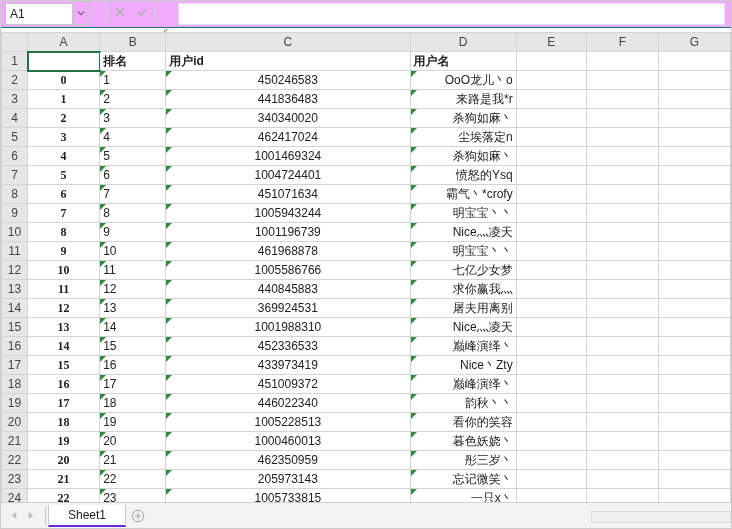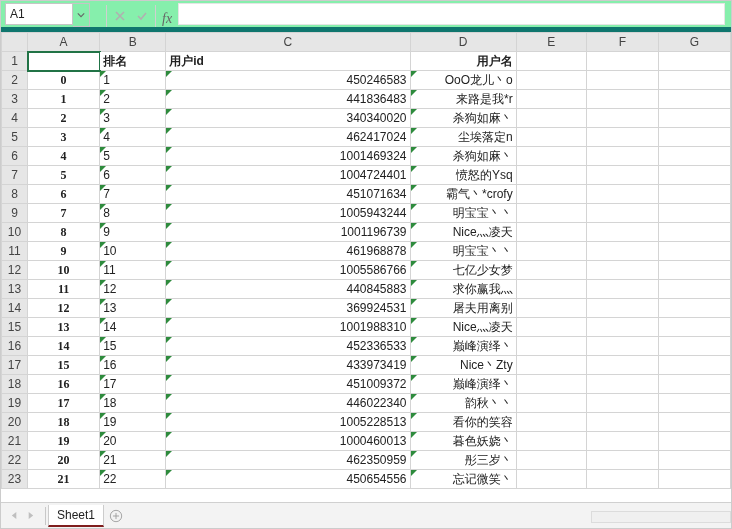--- a/index.html
+++ b/index.html
@@ -1,18 +1,18 @@
 <!DOCTYPE html>
 <html><head>
 <meta charset="utf-8">
 <style>
   html,body{margin:0;padding:0;font-family:"Microsoft YaHei",Arial,sans-serif;font-size:12px;color:#222;background:#fff;user-select:none;}
   .wrap{width:732px;height:529px;position:relative;overflow:hidden;border:1px solid #ccc;box-sizing:border-box;background:#fff;}
   
-  .fbar{height:26px;border-bottom:6px solid #0f766e;display:flex;align-items:flex-end;background:#86efac;}
+  .fbar{height:26px;border-bottom:1px solid #0f766e;display:flex;align-items:flex-start;background:#f0abfc;}
   .fbar .namebox{width:58px;height:20px;margin:2px 0 2px 4px;border:1px solid #c5c5c5;background:#fff;display:flex;align-items:center;padding:0 4px;font-size:12px;}
   .fbar .dd{width:16px;height:22px;display:flex;align-items:center;justify-content:center;border:1px solid #c5c5c5;border-left:none;color:#666;}
   .fbar .dd svg{width:8px;height:8px;}
   .fbar .gap{width:14px;}
   .fbar .ibtn{width:22px;height:22px;display:flex;align-items:center;justify-content:center;color:#a0a0a0;}
   .fbar .ibtn svg{width:12px;height:12px;}
   .fbar .vsep{height:22px;width:1px;background:#d0d0d0;margin:0 2px;}
   .fbar .fxsym{font-style:italic;font-family:Liberation Serif, serif;font-size:14px;color:#666;padding:0 4px;margin-top:27px;}
   .fbar .finput{flex:1;height:20px;border:1px solid #e5e5e5;margin:2px 6px 2px 2px;background:#fff;}
   .thinsep{height:4px;background:#fff;border-bottom:1px solid #d0d0d0;}
@@ -20,34 +20,34 @@
   .grid{position:absolute;top:31px;left:0;right:0;bottom:26px;overflow:hidden;background:#fff;}
   table{border-collapse:collapse;table-layout:fixed;width:100%;}
   th,td{border:1px solid #d4d4d4;height:18px;line-height:18px;padding:0 3px;overflow:hidden;white-space:nowrap;font-size:12px;vertical-align:middle;box-sizing:border-box;}
   th{background:#e6e6e6;color:#444;font-weight:normal;text-align:center;position:relative;}
   th.corner{background:#e6e6e6;}
   th.rowh{width:26px;text-align:center;background:#e6e6e6;}
   th.colh{text-align:center;}
   td{background:#fff;}
   td.idx{font-weight:bold;text-align:center;font-family:"SimSun","宋体",serif;}
   td.rank{position:relative;text-align:left;}
-  td.uid{position:relative;text-align:right;}
+  td.uid{position:relative;text-align:center;}
   td.uname{position:relative;text-align:right;}
   td.hd{font-weight:bold;text-align:left;font-family:"SimHei","黑体",sans-serif;}
-  td.uname.hd{text-align:right;margin-left:32px;}
+  td.uname.hd{text-align:left;margin-left:32px;}
   .flag{position:absolute;top:0;left:0;width:0;height:0;border-top:6px solid #2e8b3d;border-right:6px solid transparent;}
   
   .sel{outline:2px solid #217346;outline-offset:-1px;}
   
   .tabs{position:absolute;left:0;right:0;bottom:0;height:25px;border-top:1px solid #d0d0d0;display:flex;align-items:center;background:#f3f3f3;}
   .tabs .navset{display:flex;align-items:center;padding:0 6px;gap:2px;}
   .tabs .navbtn{width:14px;height:14px;display:flex;align-items:center;justify-content:center;color:#a0a0a0;}
   .tabs .navbtn svg{width:9px;height:9px;}
   .tabs .vline{width:1px;height:18px;background:#c8c8c8;margin:0 2px;}
-  .tabs .tab{padding:3px 8px;border:1px solid #ccc;border-top:none;border-bottom:2px solid #7f1d1d;background:#fff;font-size:12px;}
+  .tabs .tab{padding:3px 19px;border:1px solid #ccc;border-top:none;border-bottom:2px solid #6d28d9;background:#fff;font-size:12px;}
   .tabs .addtab{width:24px;height:24px;display:flex;align-items:center;justify-content:center;color:#888;}
   .tabs .addtab svg{width:14px;height:14px;}
   .tabs .endbar{position:absolute;right:0;bottom:2px;height:18px;width:140px;display:flex;align-items:center;}
   .tabs .scrolltrack{flex:1;height:10px;background:#f0f0f0;border:1px solid #dcdcdc;}
 </style>
 </head>
 <body>
 
 <div class="wrap">
 
@@ -320,22 +320,32 @@
             <td class="uid"><span class="flag"></span><span>462350959</span></td>
             <td class="uname"><span class="flag"></span><span>彤三岁丶</span></td>
             <td class=""></td>
             <td class=""></td>
             <td class=""></td>
           </tr>
           <tr>
             <th class="rowh">23</th>
             <td class="idx"><span>21</span></td>
             <td class="rank"><span class="flag"></span><span>22</span></td>
-            <td class="uid"><span class="flag"></span><span>450654556</span></td>
+            <td class="uid"><span class="flag"></span><span>205973143</span></td>
             <td class="uname"><span class="flag"></span><span>忘记微笑丶</span></td>
+            <td class=""></td>
+            <td class=""></td>
+            <td class=""></td>
+          </tr>
+          <tr>
+            <th class="rowh">24</th>
+            <td class="idx"><span>22</span></td>
+            <td class="rank"><span class="flag"></span><span>23</span></td>
+            <td class="uid"><span class="flag"></span><span>1005733815</span></td>
+            <td class="uname"><span class="flag"></span><span>一只x丶</span></td>
             <td class=""></td>
             <td class=""></td>
             <td class=""></td>
           </tr>
         </tbody>
     </table>
   </div>
 
   <div class="tabs">
     <div class="navset">

